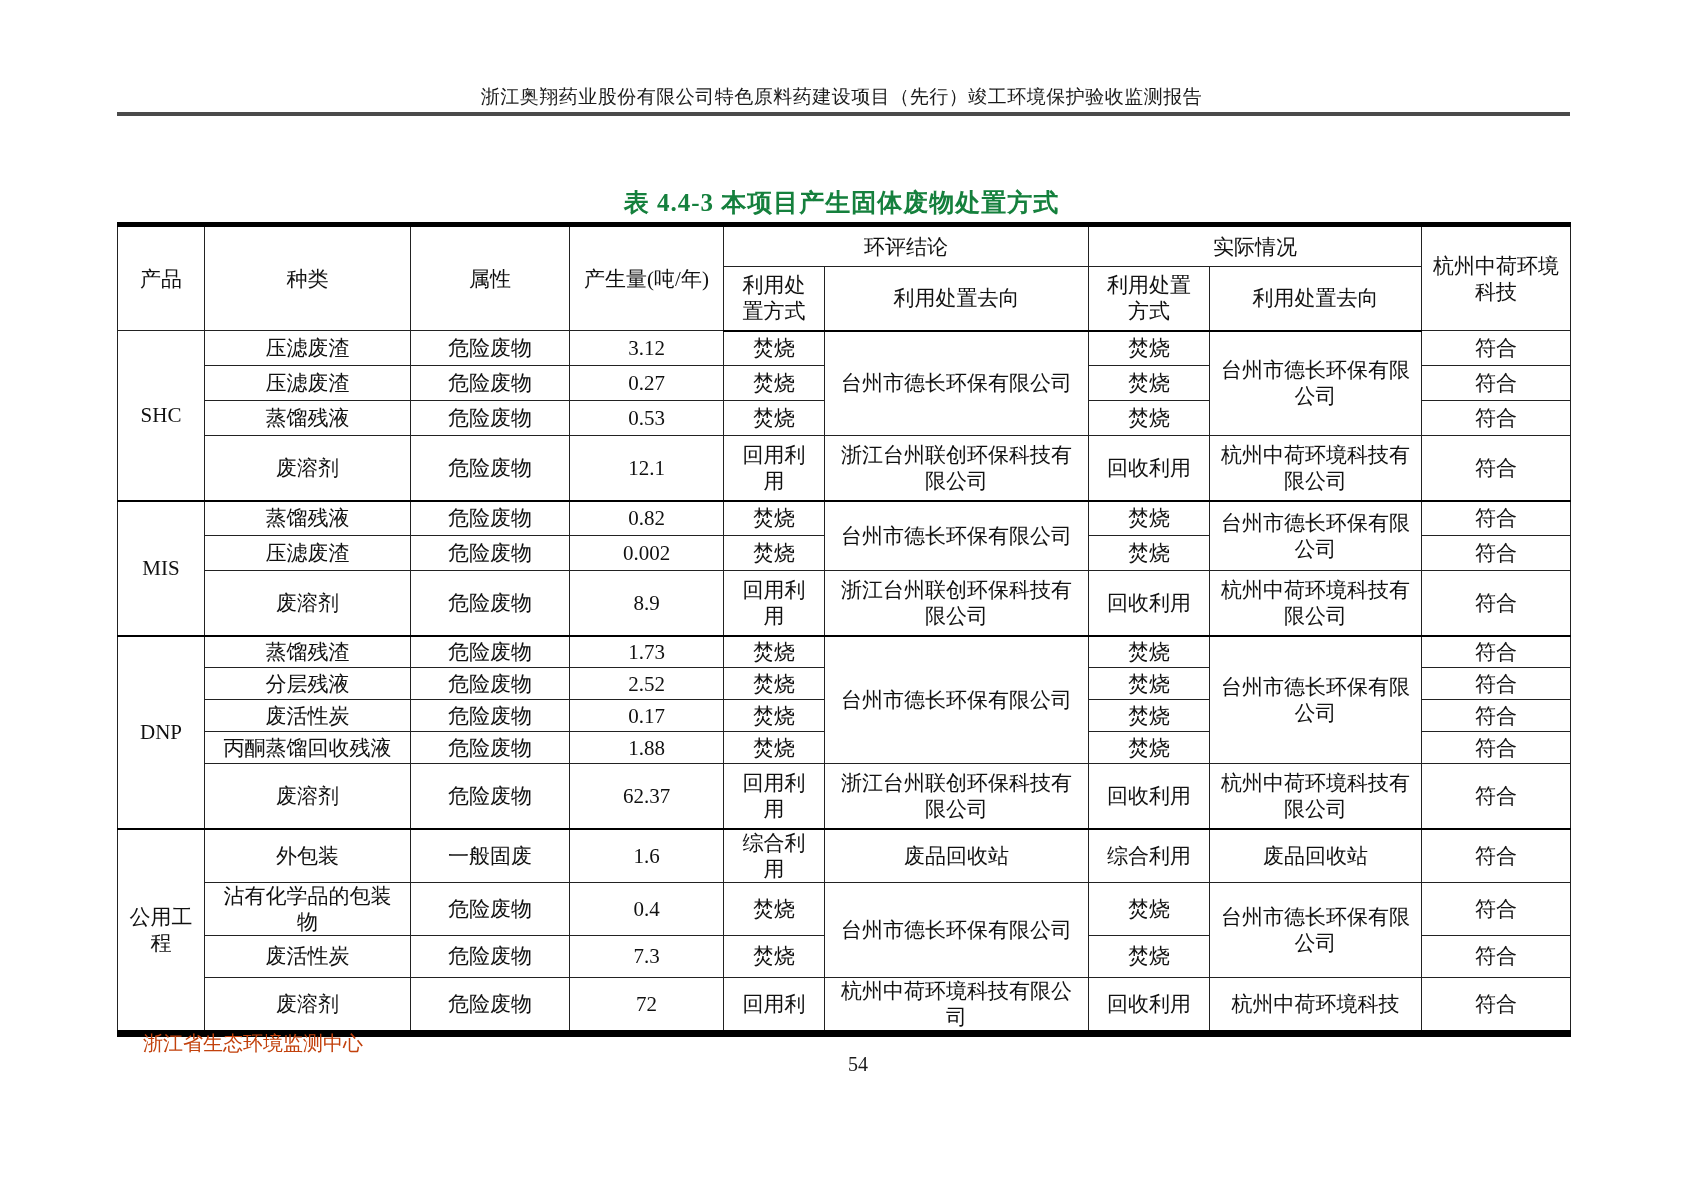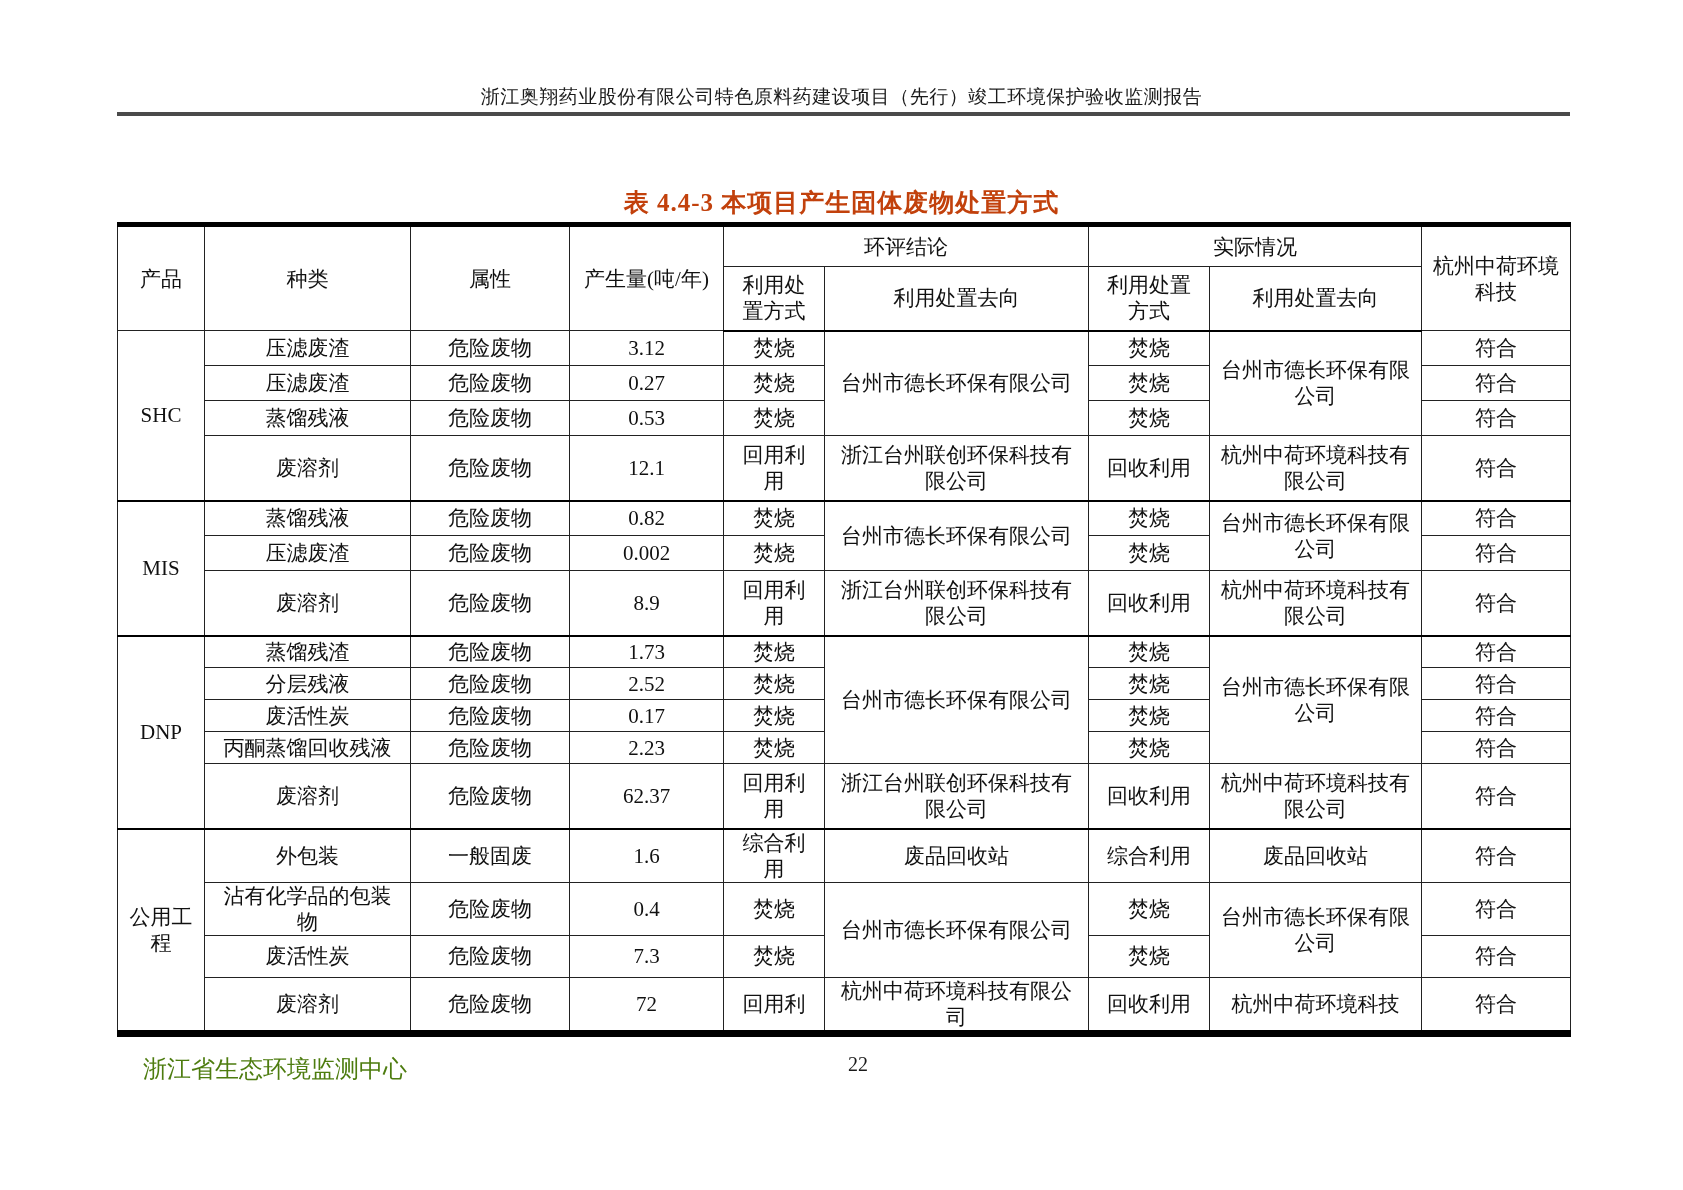--- a/index.html
+++ b/index.html
@@ -14,21 +14,21 @@
   .doc-header{
     position:absolute;top:84px;left:0;width:100%;
     text-align:center;font-size:19px;letter-spacing:.5px;color:#1a1a1a;
   }
   .header-rule{
     position:absolute;top:112px;left:117px;width:1453px;height:0;
     border-top:4px solid #4a4a4a;
   }
   .table-title{
     position:absolute;top:186px;left:0;width:100%;
-    text-align:center;font-weight:bold;font-size:25px;letter-spacing:1px;color:#c2410c;
+    text-align:center;font-weight:bold;font-size:25px;letter-spacing:1px;color:#15803d;
   }
   table.waste{
     position:absolute;top:222px;left:117px;width:1453px;
     border-collapse:collapse;table-layout:fixed;
     border-top:5px solid #000;
     border-bottom:7px solid #000;
     border-left:1.5px solid #222;
     border-right:1.5px solid #222;
   }
   table.waste th,table.waste td{
@@ -39,21 +39,21 @@
     font-weight:normal;
     overflow:hidden;
     word-break:break-all;
   }
   table.waste thead tr:last-child th{border-bottom:2.5px solid #000;}
   table.waste tr.gsep td{border-top:2.8px solid #000;}
   .tight{padding:0 1px !important;}
   .rh-h1{height:42px}.rh-h2{height:64px}
   .rh-a{height:35px}.rh-b{height:32px}.rh-c{height:65px}
   .rh-d{height:52px}.rh-e{height:53px}.rh-f{height:42px}.rh-g{height:31px}
-  .doc-footer-left{position:absolute;top:1053px;left:143px;font-size:24px;color:#4d7c0f;}
+  .doc-footer-left{position:absolute;top:1030px;left:143px;font-size:20px;color:#c2410c;}
   .doc-footer-page{position:absolute;top:1053px;left:848px;font-size:20px;color:#1a1a1a;}
 </style>
 </head>
 <body>
 
 <div class="page">
 
   <div class="doc-header">浙江奥翔药业股份有限公司特色原料药建设项目（先行）竣工环境保护验收监测报告</div>
   <div class="header-rule"></div>
 
@@ -181,21 +181,21 @@
         <td>废活性炭</td>
         <td>危险废物</td>
         <td>0.17</td>
         <td>焚烧</td>
         <td>焚烧</td>
         <td>符合</td>
       </tr>
       <tr class="rh-b">
         <td>丙酮蒸馏回收残液</td>
         <td>危险废物</td>
-        <td>2.23</td>
+        <td>1.88</td>
         <td>焚烧</td>
         <td>焚烧</td>
         <td>符合</td>
       </tr>
       <tr class="rh-c">
         <td>废溶剂</td>
         <td>危险废物</td>
         <td>62.37</td>
         <td>回用利用</td>
         <td>浙江台州联创环保科技有限公司</td>
@@ -240,15 +240,15 @@
         <td>回用利</td>
         <td>杭州中荷环境科技有限公司</td>
         <td>回收利用</td>
         <td>杭州中荷环境科技</td>
         <td>符合</td>
       </tr>
     </tbody>
   </table>
 
   <div class="doc-footer-left">浙江省生态环境监测中心</div>
-  <div class="doc-footer-page">22</div>
+  <div class="doc-footer-page">54</div>
 
 </div>
 
 </body></html>

